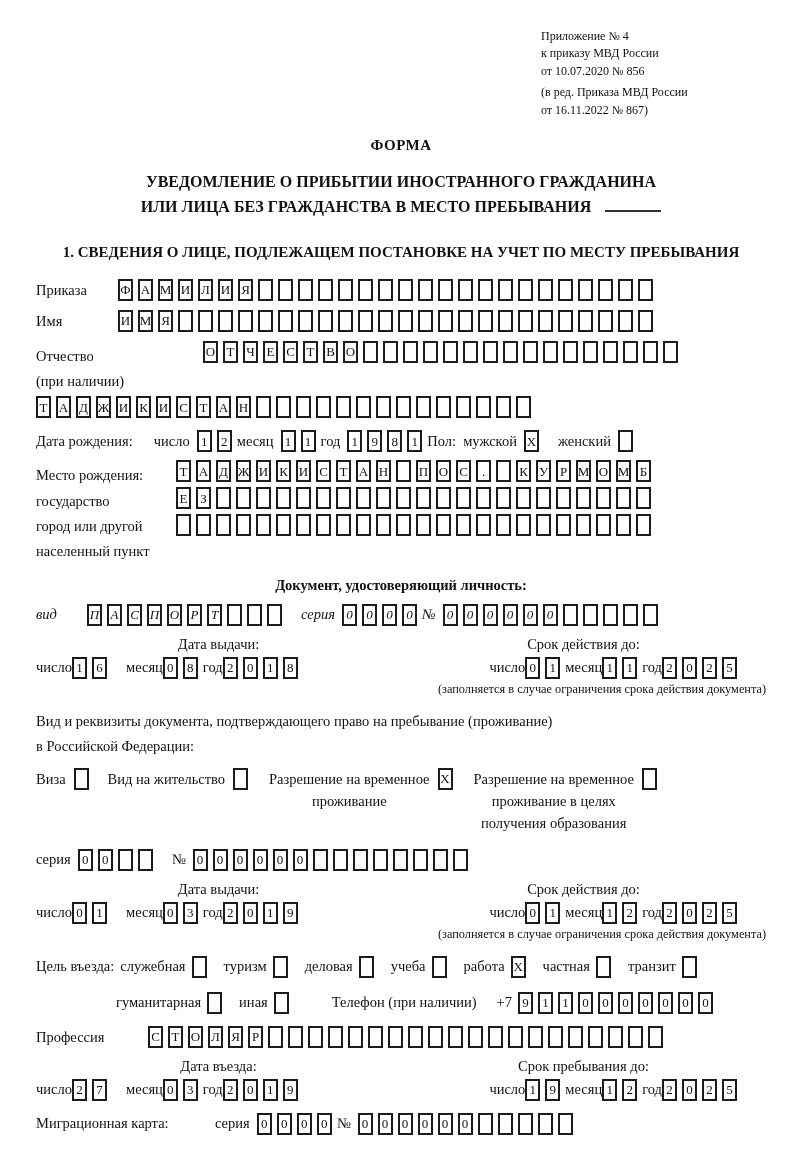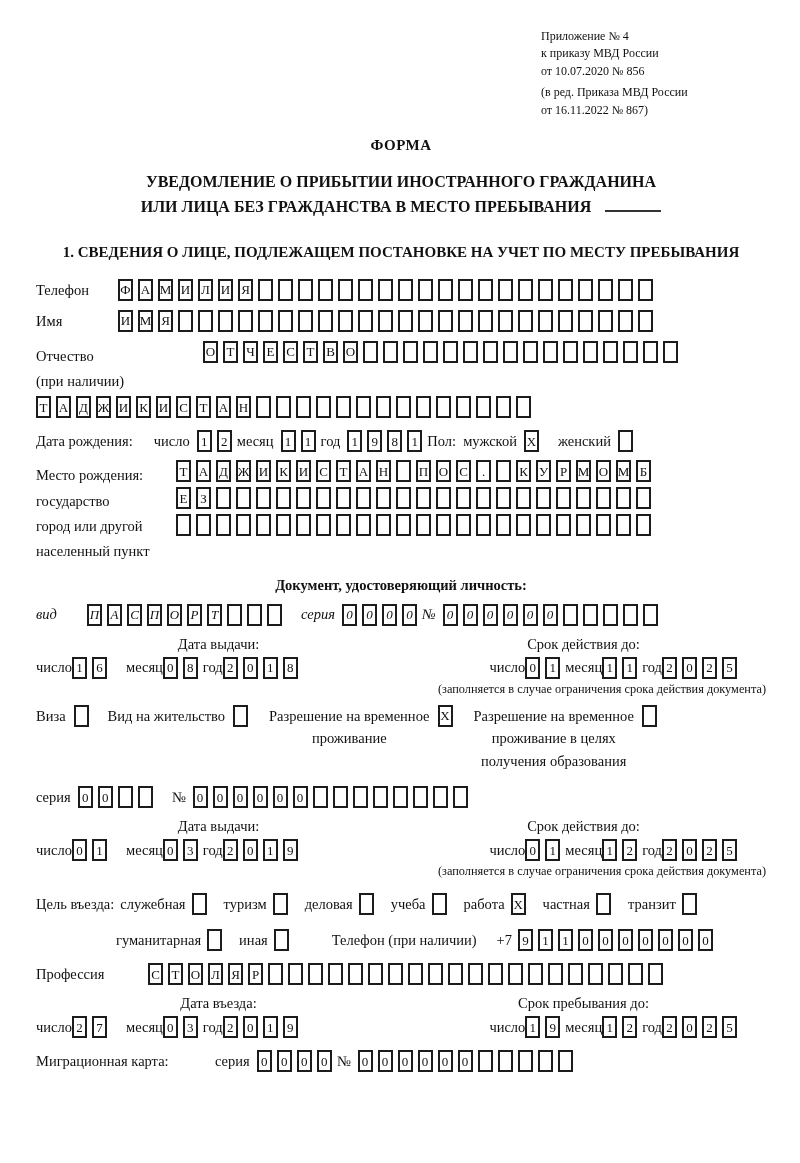--- a/index.html
+++ b/index.html
@@ -71,21 +71,21 @@
   <div class="forma">ФОРМА</div>
 
   <div class="title">
     <div>УВЕДОМЛЕНИЕ О ПРИБЫТИИ ИНОСТРАННОГО ГРАЖДАНИНА</div>
     <div><span>ИЛИ ЛИЦА БЕЗ ГРАЖДАНСТВА В МЕСТО ПРЕБЫВАНИЯ</span><span class="u"></span></div>
   </div>
 
   <div class="sec1">1. СВЕДЕНИЯ О ЛИЦЕ, ПОДЛЕЖАЩЕМ ПОСТАНОВКЕ НА УЧЕТ ПО МЕСТУ ПРЕБЫВАНИЯ</div>
 
   <div class="row" style="margin-top:18px;">
-    <div class="lab w82">Телефон</div>
+    <div class="lab w82">Приказа</div>
     <span class="boxes">
         <span class="cell">Ф</span>
         <span class="cell">А</span>
         <span class="cell">М</span>
         <span class="cell">И</span>
         <span class="cell">Л</span>
         <span class="cell">И</span>
         <span class="cell">Я</span>
         <span class="cell"></span>
         <span class="cell"></span>
@@ -406,20 +406,24 @@
       <span class="boxes">
           <span class="cell">2</span>
           <span class="cell">0</span>
           <span class="cell">2</span>
           <span class="cell">5</span>
         </span>
     </div>
   </div>
   <div class="note-r">(заполняется в случае ограничения срока действия документа)</div>
 
+  <div class="para">
+    <div>Вид и реквизиты документа, подтверждающего право на пребывание (проживание)</div>
+    <div>в Российской Федерации:</div>
+  </div>
 
   <div class="permits">
     <div class="opt">
       <span class="ml">Виза</span>
       <span class="boxes cbx">
           <span class="cell"></span>
         </span>
     </div>
     <div class="opt" style="margin-left:4px;">
       <span class="ml">Вид на жительство</span>

